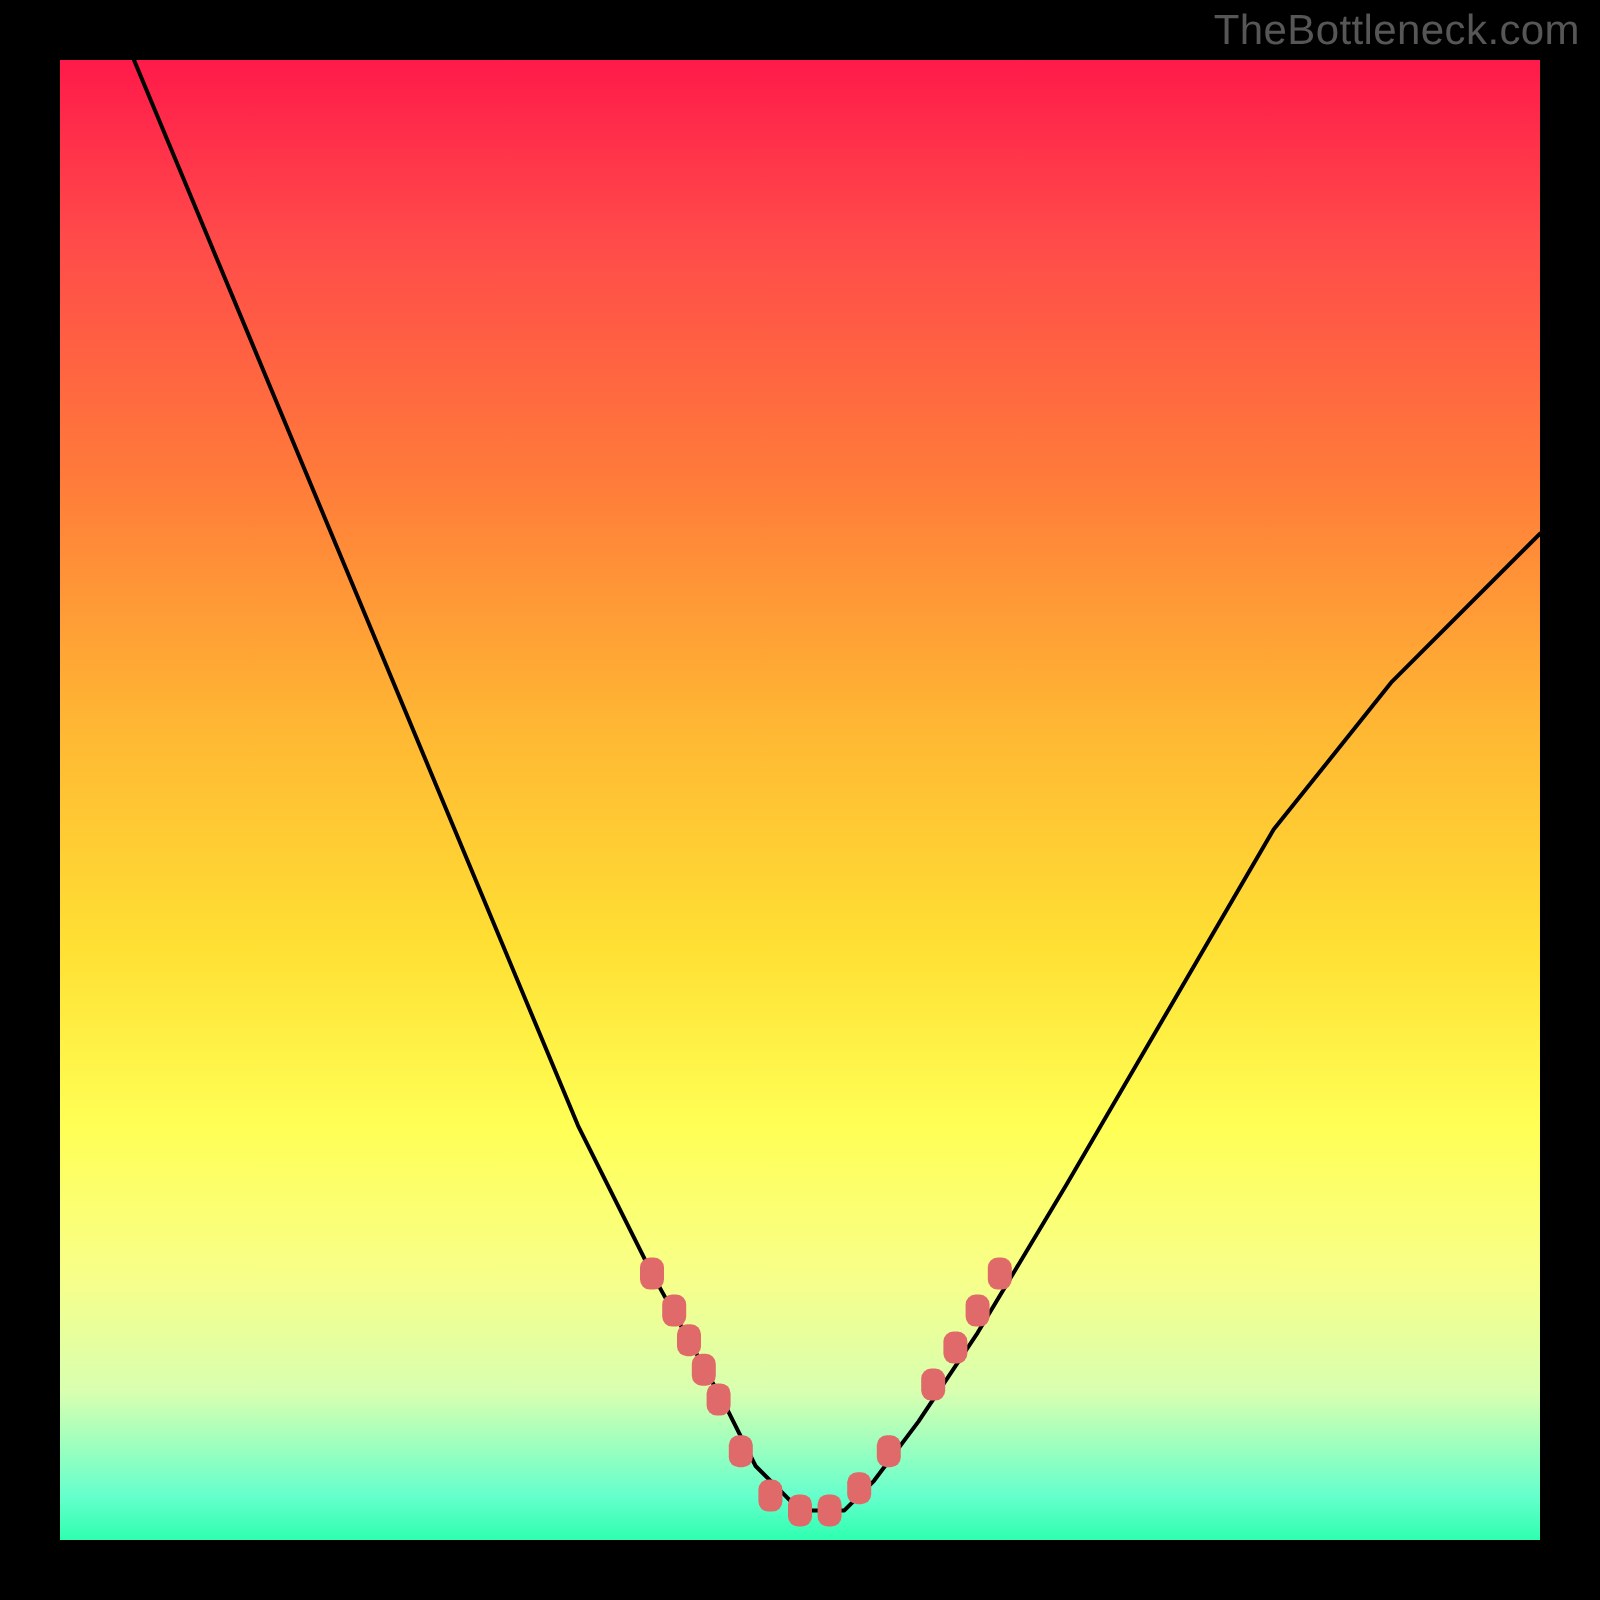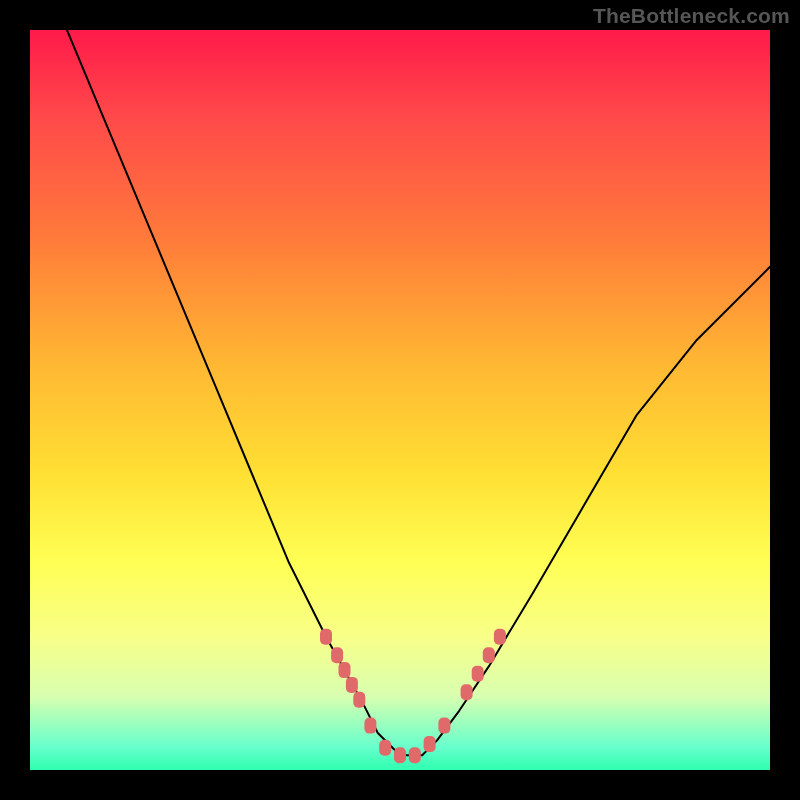--- a/index.html
+++ b/index.html
@@ -28,21 +28,21 @@
       #d8ffb0 90%,
       #66ffcc 97%,
       #2effaf 100%);
   }
   .watermark {
     position: absolute;
     top: 4px;
     right: 10px;
     color: #565656;
     font-size: 21px;
-    font-weight: 700;
+    font-weight: 400;
     letter-spacing: 0.2px;
   }
   svg.curve {
     position: absolute;
     left: 0;
     top: 0;
     width: 740px;
     height: 740px;
   }
 </style>

